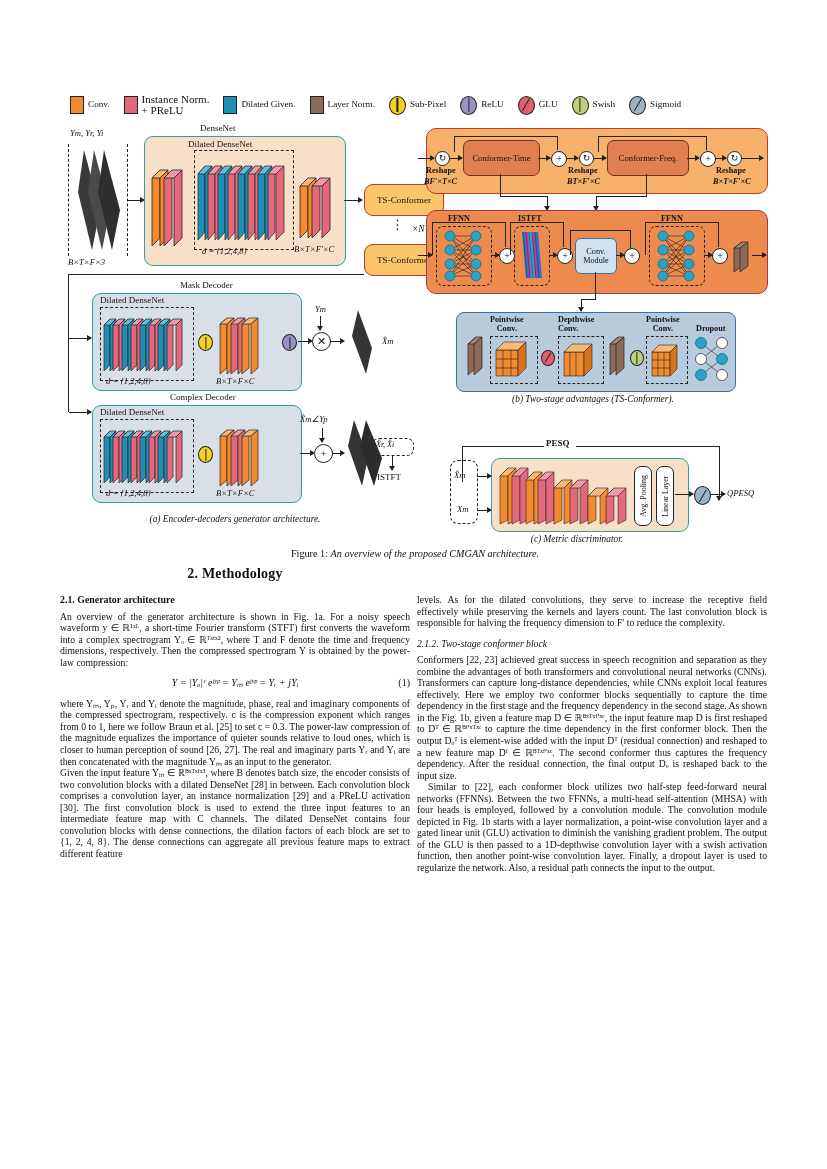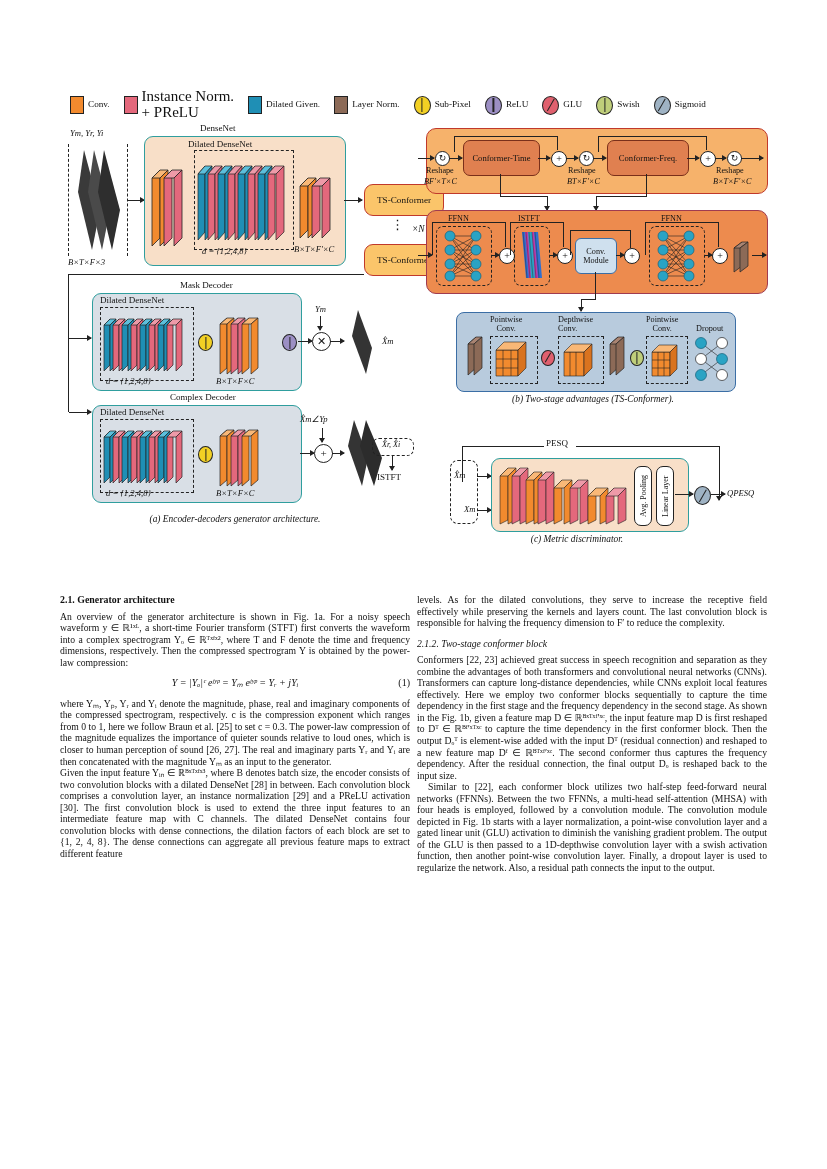--- a/index.html
+++ b/index.html
@@ -43,21 +43,21 @@
 
   .spec{position:absolute;}
 
   
   .panel-b{position:absolute;left:358px;top:30px;width:352px;height:300px;}
   .obox{position:absolute;background:#f6b26b;border:1.6px solid #c0392b;border-radius:10px;}
   .obox2{position:absolute;background:#ed8b4e;border:1.6px solid #a03b50;border-radius:10px;}
   .bbox{position:absolute;background:#b8cbdd;border:1.4px solid #3b6ea5;border-radius:8px;}
   .confbox{position:absolute;background:#e08050;border:1.3px solid #7a2f1a;border-radius:7px;display:flex;align-items:center;justify-content:center;font-size:8.6px;}
   .convmod{position:absolute;background:#cfe0ee;border:1.3px solid #3b6ea5;border-radius:6px;display:flex;align-items:center;justify-content:center;text-align:center;font-size:8.2px;line-height:1.1;}
-  .tinylab{position:absolute;font-size:8.2px;white-space:nowrap;}
+  .tinylab{position:absolute;font-size:8.2px;white-space:nowrap;font-weight:bold;}
   .tinylab.i{font-style:italic;}
 
   
   .panel-c{position:absolute;left:372px;top:338px;width:340px;height:120px;}
   .pillbox{position:absolute;background:#fff;border:1.1px solid #222;border-radius:7px;display:flex;align-items:center;justify-content:center;font-size:8px;}
   .vert{writing-mode:vertical-rl;transform:rotate(180deg);}
 
   
   .figcap{position:absolute;left:60px;top:548px;width:710px;text-align:center;font-size:10.2px;}
   .figcap i{font-style:italic;}
@@ -80,21 +80,21 @@
 
   <div class="figure">
 
     <div class="legend">
       <div class="leg-item">
         <span class="sw" style="background:#F28A2E"></span>
         <span class="leg-lab">Conv.</span>
       </div>
       <div class="leg-item">
         <span class="sw" style="background:#E4687C"></span>
-        <span class="leg-lab" style="white-space:pre-line;font-size:15px;">Instance Norm.
+        <span class="leg-lab" style="white-space:pre-line;font-size:11px;">Instance Norm.
 + PReLU</span>
       </div>
       <div class="leg-item">
         <span class="sw" style="background:#1F8FB5"></span>
         <span class="leg-lab">Dilated Given.</span>
       </div>
       <div class="leg-item">
         <span class="sw" style="background:#8C6A57"></span>
         <span class="leg-lab">Layer Norm.</span>
       </div>
@@ -315,21 +315,21 @@
       <div class="ar" style="left:240px;top:331px;width:14px;"></div>
       <div class="opc" style="left:254px;top:322px;width:17px;height:17px;">+</div>
       <div class="mathlab" style="left:240px;top:292px;">X̂m∠Yp</div>
       <div class="arv" style="left:262px;top:306px;height:14px;"></div>
       <div class="ar" style="left:272px;top:331px;width:12px;"></div>
       <svg style="position:absolute;left:284px;top:296px;" width="44" height="70" viewBox="0 0 44 70">
         <polygon points="10,2 24,40 18,68 4,28" fill="#343434"></polygon>
         <polygon points="22,2 38,40 30,68 16,28" fill="#2c2c2c"></polygon>
       </svg>
       <div class="dashbox" style="left:312px;top:316px;width:40px;height:16px;border-radius:7px;"></div>
-      <div class="mathlab" style="left:316px;top:318px;font-size:8px;padding-left:6px;">X̂r, X̂i</div>
+      <div class="mathlab" style="left:316px;top:318px;font-size:8px;">X̂r, X̂i</div>
       <div class="arv" style="left:332px;top:334px;height:14px;"></div>
       <div class="plainlab" style="left:317px;top:350px;">ISTFT</div>
 
       <div class="cap" style="left:10px;top:392px;width:330px;">(a) Encoder-decoders generator architecture.</div>
     </div>
 
     <div class="panel-b">
 
       <div class="obox" style="left:8px;top:6px;width:340px;height:64px;"></div>
       <div class="ar" style="left:0px;top:36px;width:16px;"></div>
@@ -562,21 +562,21 @@
 
     <div class="panel-c">
       <div class="tinylab" style="left:114px;top:8px;font-size:9px;">PESQ</div>
       <div class="ln" style="left:30px;top:16px;width:82px;height:1.1px;"></div>
       <div class="ln" style="left:144px;top:16px;width:144px;height:1.1px;"></div>
       <div class="ln" style="left:30px;top:16px;width:1.1px;height:36px;"></div>
       <div class="arv" style="left:287px;top:16px;height:54px;"></div>
 
       <div class="dashbox" style="left:18px;top:30px;width:26px;height:62px;border-radius:8px;"></div>
       <div class="mathlab" style="left:22px;top:40px;">X̂m</div>
-      <div class="mathlab" style="left:32px;top:74px;">Xm</div>
+      <div class="mathlab" style="left:25px;top:74px;">Xm</div>
       <div class="ar" style="left:45px;top:46px;width:14px;"></div>
       <div class="ar" style="left:45px;top:80px;width:14px;"></div>
 
       <div class="rbox enc" style="left:59px;top:28px;width:196px;height:72px;"></div>
       <svg style="position:absolute;left:64px;top:32px;" width="168" height="66" viewBox="0 0 168 66">
         <g stroke="#222" stroke-width="0.6">
           <polygon points="4,14 12,6 12,58 4,62" fill="#F28A2E"></polygon>
             <polygon points="4,14 12,6 20,6 12,14" fill="#F9B877"></polygon>
             <polygon points="12,14 20,6 20,58 12,62" fill="#F28A2E"></polygon>
           <polygon points="16,14 24,6 24,58 16,62" fill="#E4687C"></polygon>
@@ -606,21 +606,25 @@
       <div class="pillbox vert" style="left:224px;top:36px;width:16px;height:58px;">Linear Layer</div>
       <div class="ar" style="left:243px;top:64px;width:18px;"></div>
       <span class="circ sl" style="position:absolute;left:262px;top:56px;background:#9FB3C4;margin:0;width:15px;height:17px;"></span>
       <div class="ar" style="left:279px;top:64px;width:14px;"></div>
       <div class="mathlab" style="left:295px;top:58px;">QPESQ</div>
 
       <div class="cap" style="left:20px;top:104px;width:250px;">(c) Metric discriminator.</div>
     </div>
   </div>
 
-
+  <div class="figcap">
+    <span>Figure 1: </span><i>An overview of the proposed CMGAN architecture.</i>
+  </div>
+
+  <div class="h1">2.  Methodology</div>
 
   <div class="col colL">
     <div class="h2">2.1.  Generator architecture</div>
     <div class="p">An overview of the generator architecture is shown in Fig. 1a. For a noisy speech waveform y ∈ ℝ¹ˣᴸ, a short-time Fourier transform (STFT) first converts the waveform into a complex spectrogram Yₒ ∈ ℝᵀˣᶠˣ², where T and F denote the time and frequency dimensions, respectively. Then the compressed spectrogram Y is obtained by the power-law compression:</div>
     <div class="eq">
       <span>Y = |Yₒ|ᶜ eʲʸᵖ = Yₘ eʲʸᵖ = Yᵣ + jYᵢ</span>
       <span class="no">(1)</span>
     </div>
     <div class="p">where Yₘ, Yₚ, Yᵣ and Yᵢ denote the magnitude, phase, real and imaginary components of the compressed spectrogram, respectively. c is the compression exponent which ranges from 0 to 1, here we follow Braun et al. [25] to set c = 0.3. The power-law compression of the magnitude equalizes the importance of quieter sounds relative to loud ones, which is closer to human perception of sound [26, 27]. The real and imaginary parts Yᵣ and Yᵢ are then concatenated with the magnitude Yₘ as an input to the generator.</div>
     <div class="p">Given the input feature Yᵢₙ ∈ ℝᴮˣᵀˣᶠˣ³, where B denotes batch size, the encoder consists of two convolution blocks with a dilated DenseNet [28] in between. Each convolution block comprises a convolution layer, an instance normalization [29] and a PReLU activation [30]. The first convolution block is used to extend the three input features to an intermediate feature map with C channels. The dilated DenseNet contains four convolution blocks with dense connections, the dilation factors of each block are set to {1, 2, 4, 8}. The dense connections can aggregate all previous feature maps to extract different feature</div>

